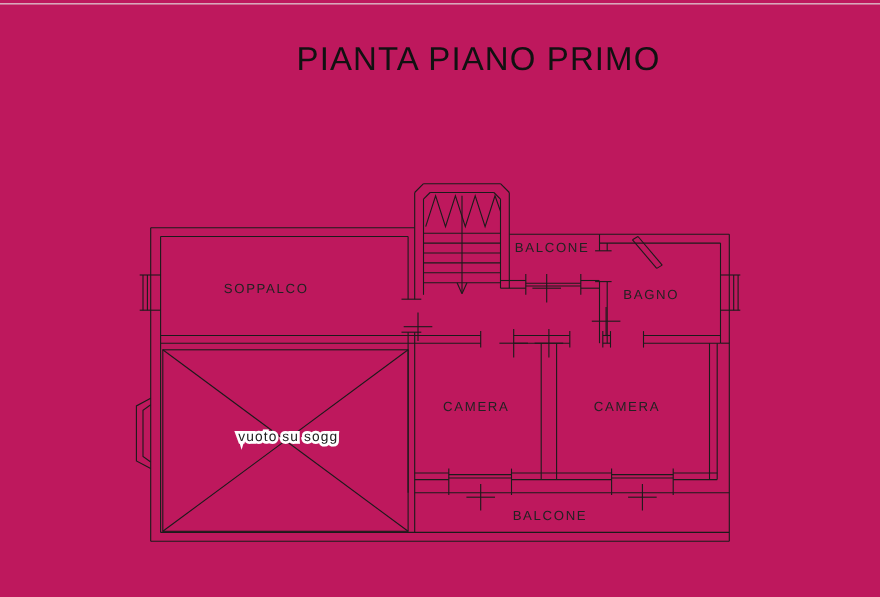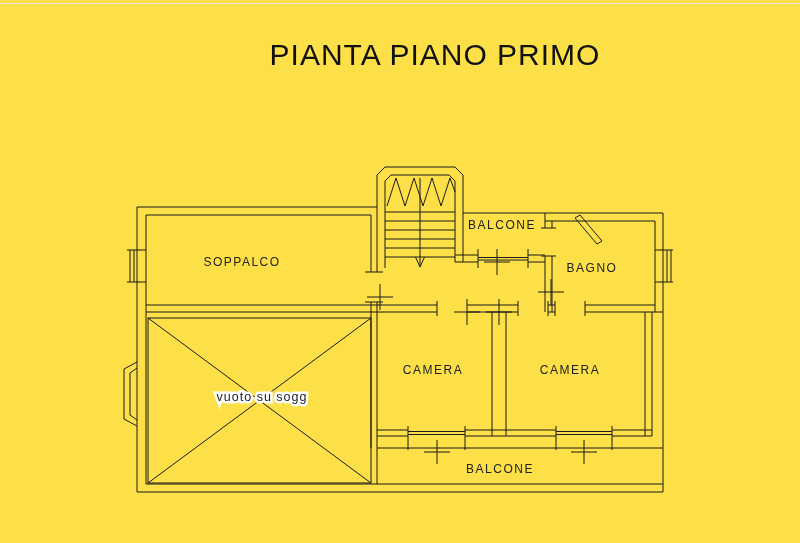--- a/index.html
+++ b/index.html
@@ -4,21 +4,21 @@
 <style>
   html, body {
     margin: 0;
     padding: 0;
     background: #ffffff;
   }
   .page {
     position: relative;
     width: 800px;
     height: 543px;
-    background: #fde047;
+    background: #be185d;
     overflow: hidden;
     font-family: "Liberation Sans", sans-serif;
   }
   .top-line {
     position: absolute;
     top: 3px;
     left: 0;
     width: 100%;
     height: 1px;
     background: #e4e4e4;

